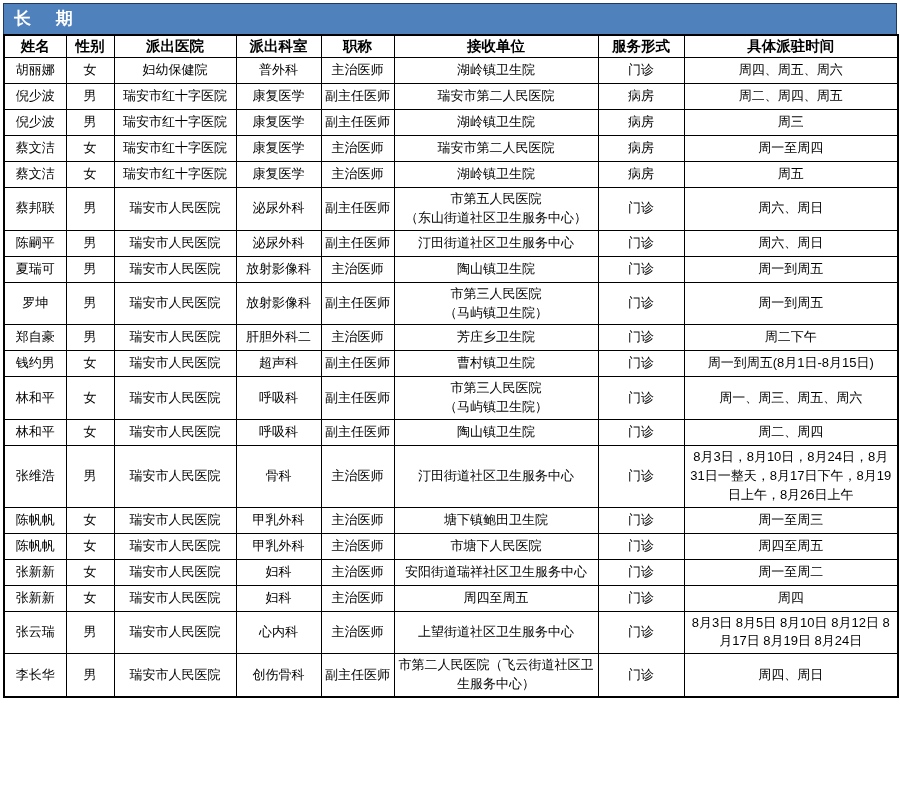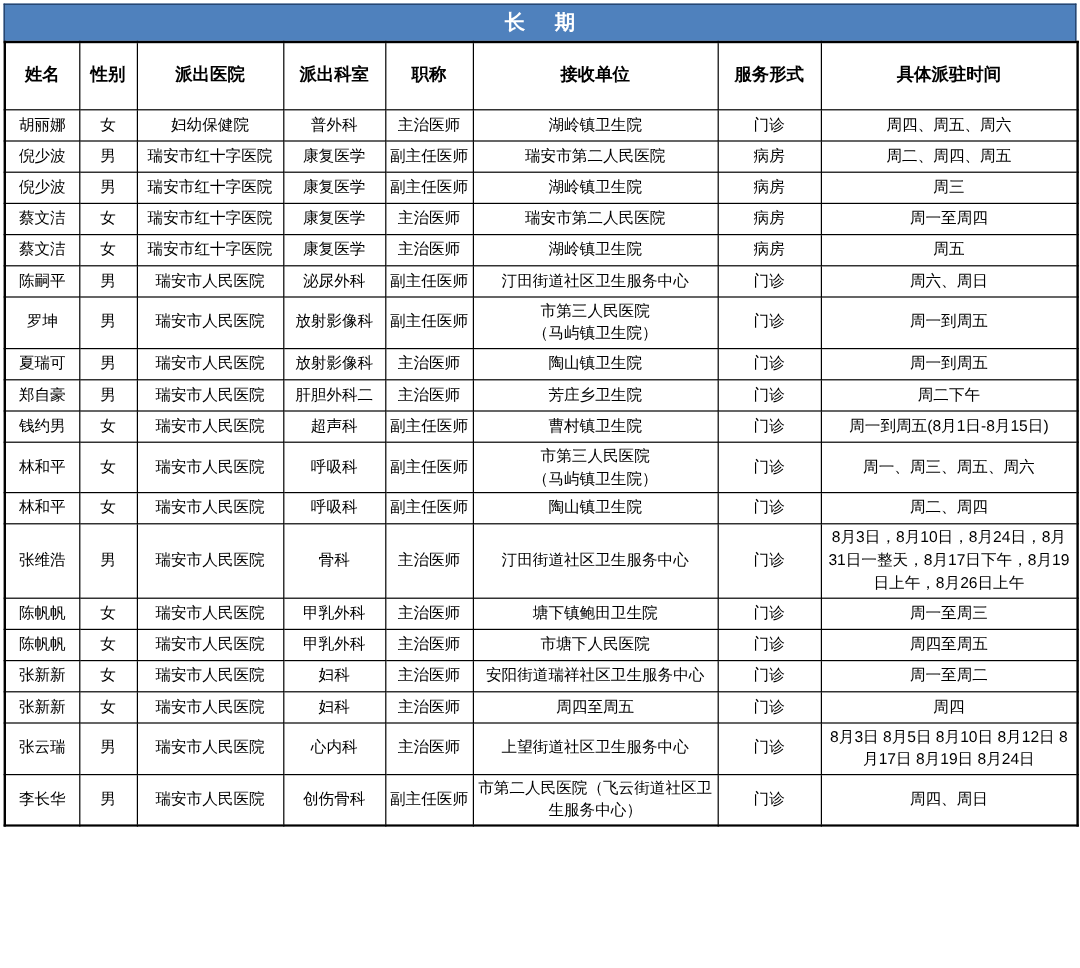--- a/index.html
+++ b/index.html
@@ -11,21 +11,20 @@
   }
   .sheet {
     width: 894px;
     margin: 3px auto 0 3px;
   }
   .title-bar {
     background: var(--title-bg, #4f81bd);
     color: var(--title-fg, #ffffff);
     font-size: 17px;
     font-weight: bold;
-    text-align: center;
     letter-spacing: 10px;
     padding: 3px 0 4px 10px;
     border: 1px solid #1f3a60;
     border-bottom: none;
     box-sizing: border-box;
   }
   table.roster {
     width: 894px;
     border-collapse: collapse;
     table-layout: fixed;
@@ -37,21 +36,21 @@
     vertical-align: middle;
     padding: 2px 2px;
     font-size: 13px;
     line-height: 1.45;
     white-space: pre-line;
     overflow: hidden;
   }
   table.roster th {
     font-size: 14.5px;
     font-weight: bold;
-    padding: 17px 1px;
+    padding: 0 1px;
     background: #ffffff;
   }
   table.roster td {
     height: 21px;
     background: #ffffff;
   }
   
   col.c-name   { width: 62px; }
   col.c-gender { width: 48px; }
   col.c-hosp   { width: 122px; }
@@ -135,47 +134,58 @@
           <td>蔡文洁</td>
           <td>女</td>
           <td>瑞安市红十字医院</td>
           <td>康复医学</td>
           <td>主治医师</td>
           <td>湖岭镇卫生院</td>
           <td>病房</td>
           <td>周五</td>
         </tr>
         <tr>
+          <td>蔡邦联</td>
+          <td>男</td>
+          <td>瑞安市人民医院</td>
+          <td>泌尿外科</td>
+          <td>副主任医师</td>
+          <td>市第五人民医院
+（东山街道社区卫生服务中心）</td>
+          <td>门诊</td>
+          <td>周六、周日</td>
+        </tr>
+        <tr>
           <td>陈嗣平</td>
           <td>男</td>
           <td>瑞安市人民医院</td>
           <td>泌尿外科</td>
           <td>副主任医师</td>
           <td>汀田街道社区卫生服务中心</td>
           <td>门诊</td>
           <td>周六、周日</td>
+        </tr>
+        <tr>
+          <td>夏瑞可</td>
+          <td>男</td>
+          <td>瑞安市人民医院</td>
+          <td>放射影像科</td>
+          <td>主治医师</td>
+          <td>陶山镇卫生院</td>
+          <td>门诊</td>
+          <td>周一到周五</td>
         </tr>
         <tr>
           <td>罗坤</td>
           <td>男</td>
           <td>瑞安市人民医院</td>
           <td>放射影像科</td>
           <td>副主任医师</td>
           <td>市第三人民医院
 （马屿镇卫生院）</td>
-          <td>门诊</td>
-          <td>周一到周五</td>
-        </tr>
-        <tr>
-          <td>夏瑞可</td>
-          <td>男</td>
-          <td>瑞安市人民医院</td>
-          <td>放射影像科</td>
-          <td>主治医师</td>
-          <td>陶山镇卫生院</td>
           <td>门诊</td>
           <td>周一到周五</td>
         </tr>
         <tr>
           <td>郑自豪</td>
           <td>男</td>
           <td>瑞安市人民医院</td>
           <td>肝胆外科二</td>
           <td>主治医师</td>
           <td>芳庄乡卫生院</td>

